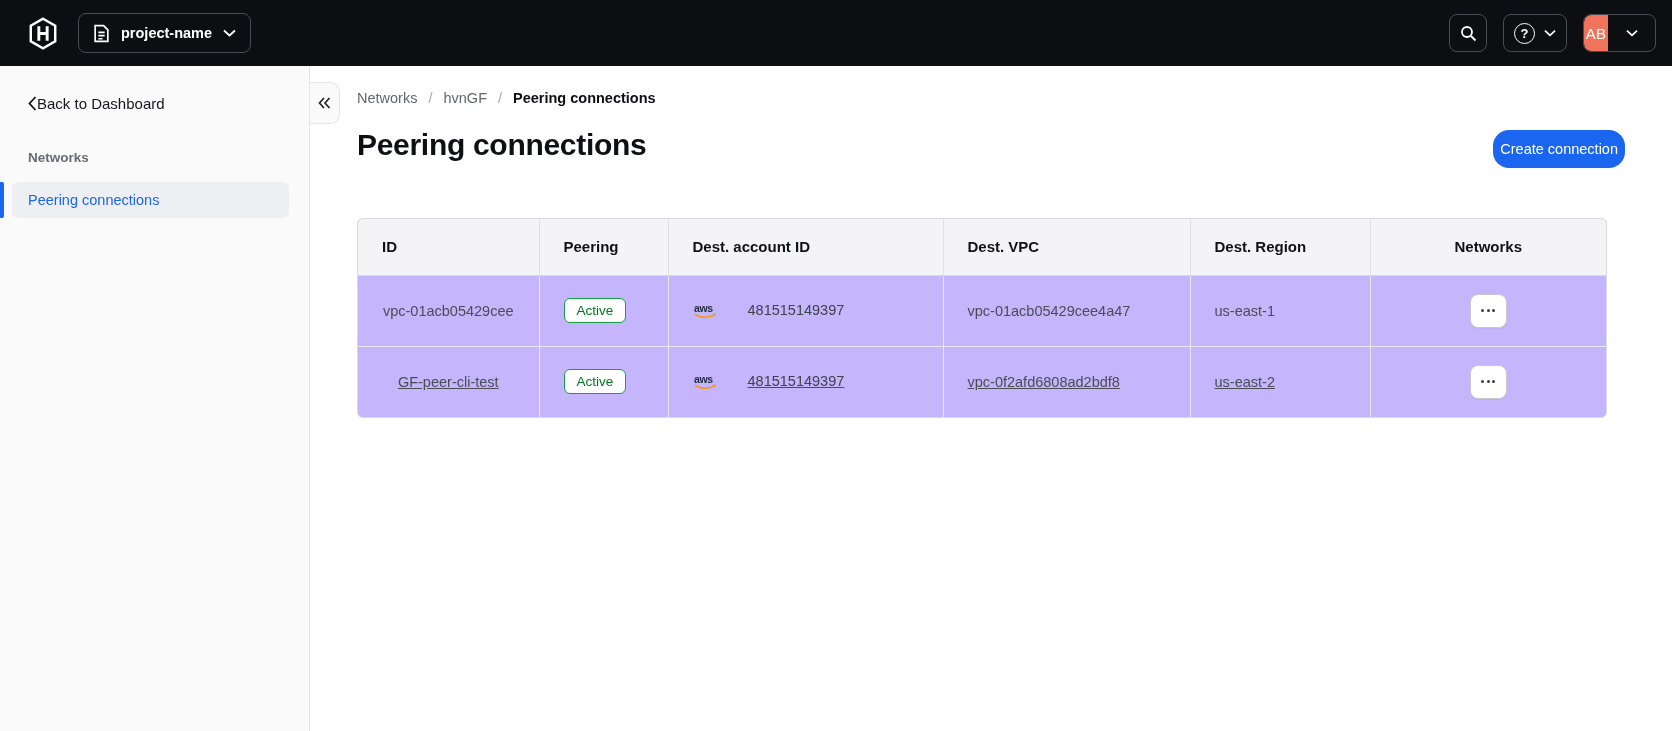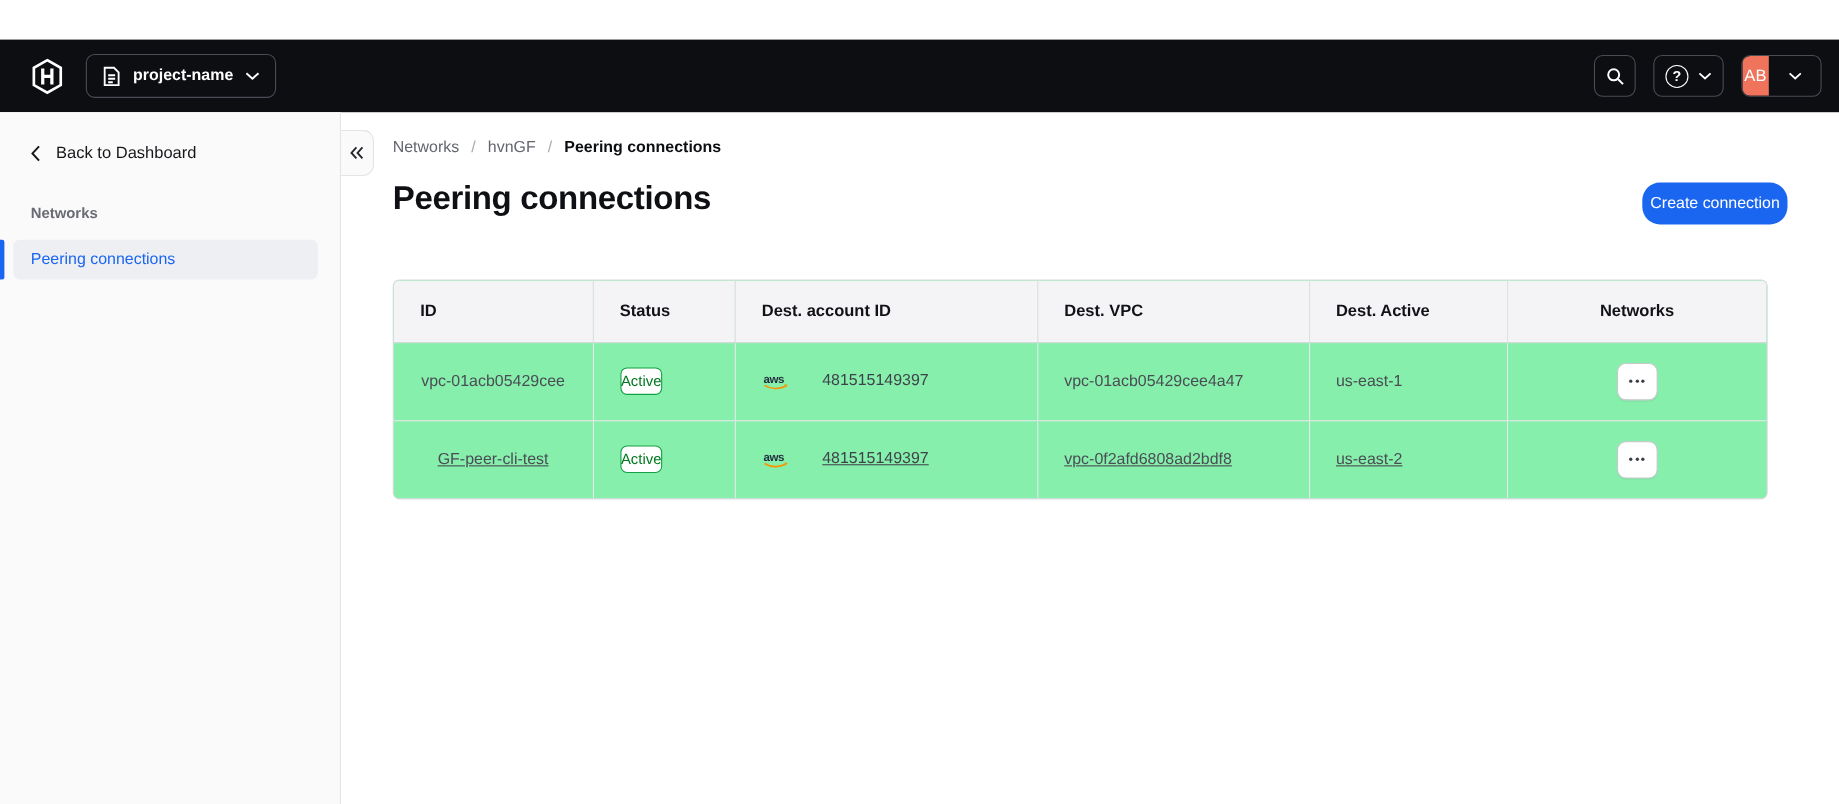--- a/index.html
+++ b/index.html
@@ -9,21 +9,20 @@
     width:1672px; height:731px; overflow:hidden;
     font-family:"Liberation Sans", sans-serif;
     background:#ffffff; color:#16171b;
   }
 
   
   .topbar {
     height:66px; background:var(--topbar-bg,#0d0e12);
     display:flex; align-items:center;
     padding:0 16px 0 20px;
-    margin-top:36px;
   }
   .logo-wrap { width:46px; display:flex; align-items:center; justify-content:center; margin-right:12px; }
   .project-btn {
     display:flex; align-items:center; gap:11px;
     height:40px; padding:0 14px;
     background:transparent; border:1px solid #4a4c54; border-radius:8px;
     color:#fff; font-size:14.5px; font-weight:600; cursor:pointer;
     font-family:"Liberation Sans", sans-serif;
   }
   .topbar-right { margin-left:auto; display:flex; align-items:center; gap:16px; }
@@ -45,21 +44,21 @@
   .avatar-chevron { flex:1; display:flex; align-items:center; justify-content:center; }
 
   
   .shell { position:relative; display:flex; height:665px; }
 
   .sidebar {
     width:310px; flex:0 0 310px; background:#fafafa;
     border-right:1px solid #e4e5e8; padding-top:29px;
   }
   .back-row {
-    display:flex; align-items:center; gap:14px;
+    display:flex; align-items:center; 
     padding:0 28px; margin-bottom:38px;
     font-size:15px; font-weight:500; color:#16171b; cursor:pointer;
   }
   .section-label {
     padding:0 28px; margin-bottom:17px;
     font-size:13.5px; font-weight:600; color:#686b73;
   }
   .nav-item {
     position:relative; display:block;
     margin:0 20px 0 12px; padding:10px 16px;
@@ -95,21 +94,21 @@
     margin-top:3px; height:38px; padding:0 7px;
     background:var(--accent,#1b66f0); color:#fff;
     border:none; border-radius:16px;
     font-size:14.5px; font-family:"Liberation Sans", sans-serif; cursor:pointer;
   }
 
   
   .table-wrap {
     margin-top:50px; width:1250px;
     border:1px solid #d8dade; border-radius:6px; overflow:hidden;
-    background:#86efac;
+    background:#c4b5fd;
   }
   table { width:100%; border-collapse:collapse; table-layout:fixed; }
   col.c-id      { width:181px; }
   col.c-status  { width:129px; }
   col.c-acct    { width:275px; }
   col.c-vpc     { width:247px; }
   col.c-region  { width:180px; }
   col.c-set     { width:236px; }
   th {
     height:56px; padding:0 24px; text-align:left;
@@ -122,21 +121,21 @@
   td {
     height:71px; padding:0 24px;
     font-size:14.5px; color:#4a4d54;
     border-left:1px solid #e7e8ea;
   }
   td:first-child { border-left:none;text-align:center; }
   tbody tr + tr td { border-top:1px solid #e7e8ea;text-decoration:underline; }
 
   .status-badge {
     display:inline-flex; align-items:center;
-    padding:4px 0; border-radius:6px;
+    padding:4px 12px; border-radius:6px;
     border:1px solid var(--badge-green-border,#12a143);
     color:var(--badge-green-text,#00781e);
     background:#fff; font-size:13.5px;
   }
   .acct-cell { display:flex; gap:28px; color:#3f424a; }
   .dots-btn {
     width:37px; height:34px;
     border:1px solid #c7c9cd; border-radius:8px; background:#fff;
     display:inline-flex; align-items:center; justify-content:center; gap:2.5px;
     cursor:pointer; box-shadow:0 1px 1px rgba(0,0,0,.04);
@@ -249,24 +248,24 @@
           <col class="c-id">
             <col class="c-status">
             <col class="c-acct">
           <col class="c-vpc">
             <col class="c-region">
             <col class="c-set">
         </colgroup>
         <thead>
           <tr>
             <th>ID</th>
-            <th>Status</th>
+            <th>Peering</th>
             <th>Dest. account ID</th>
             <th>Dest. VPC</th>
-            <th>Dest. Active</th>
+            <th>Dest. Region</th>
             <th class="center">Networks</th>
           </tr>
         </thead>
         <tbody>
   <tr>
     <td>vpc-01acb05429cee</td>
     <td>
       <span class="status-badge">Active</span>
     </td>
     <td>

